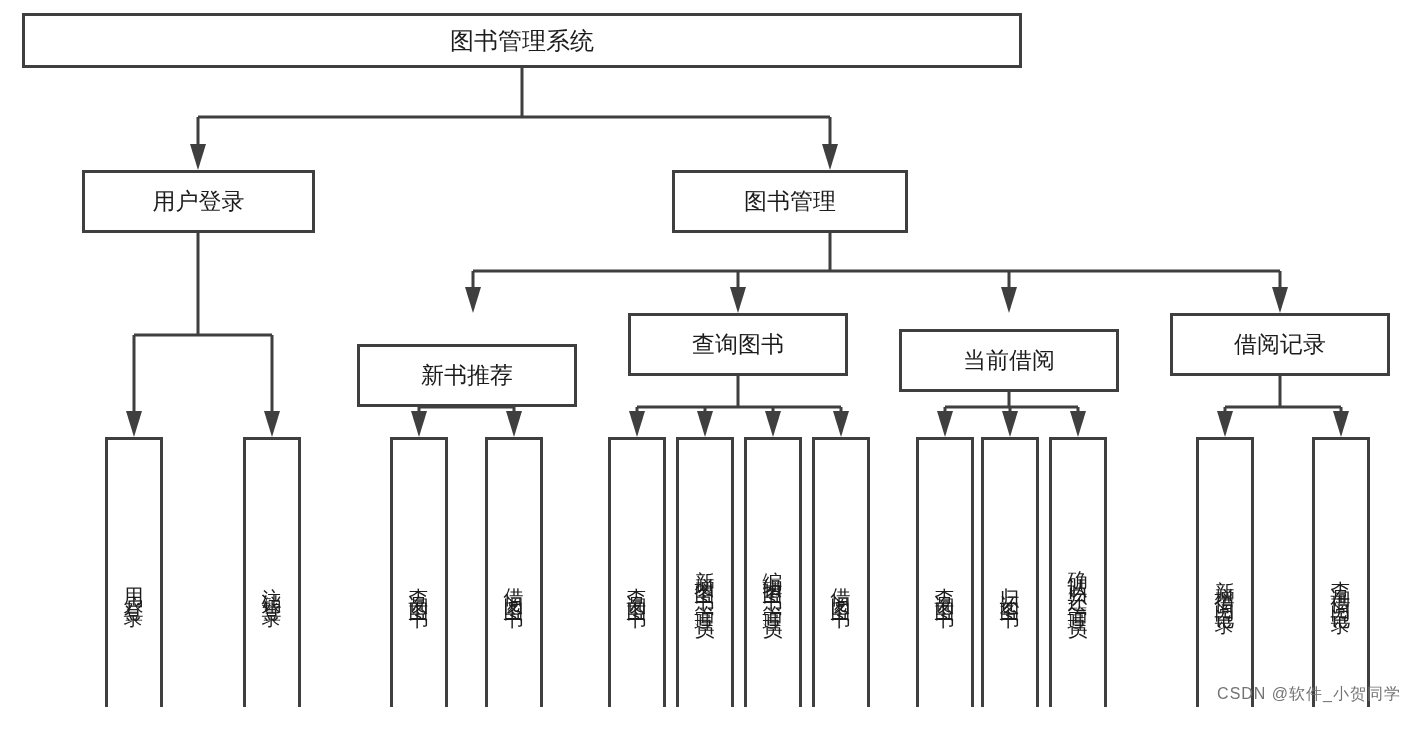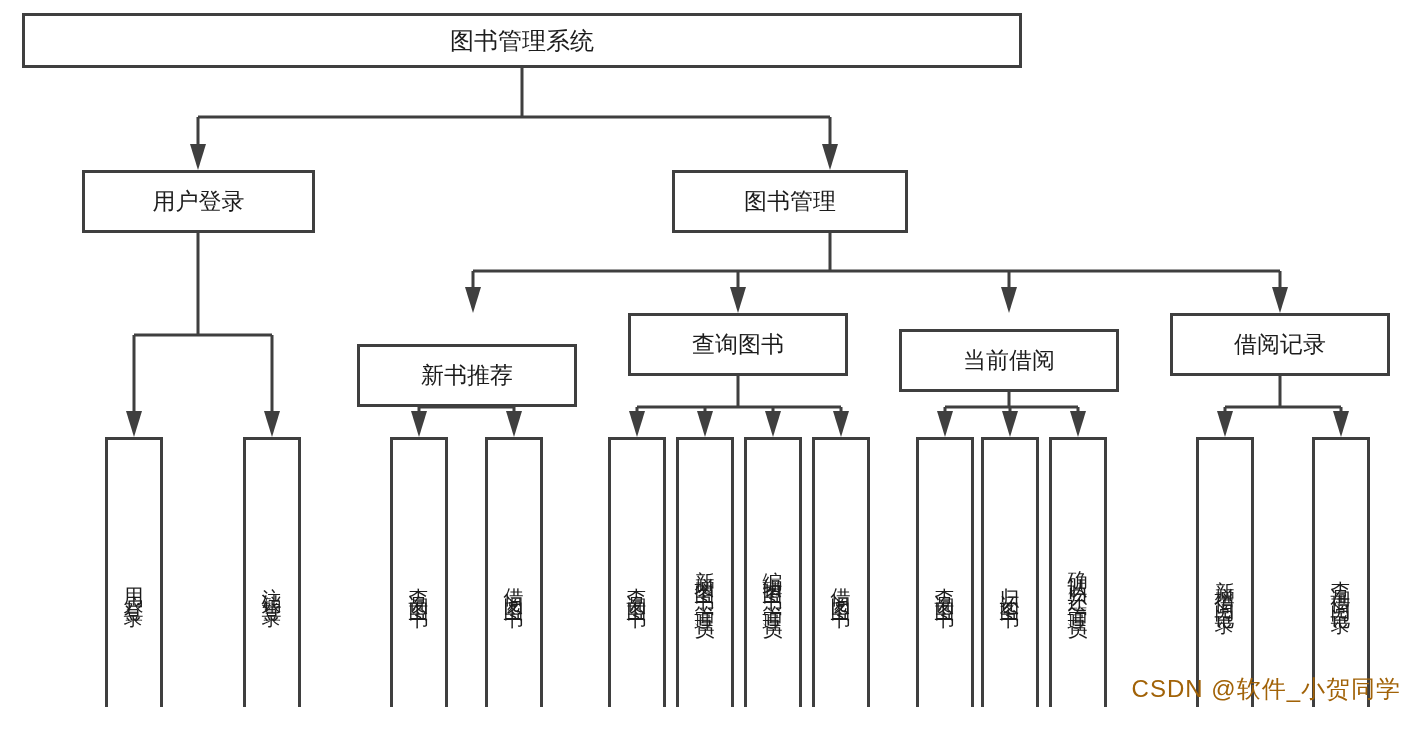--- a/index.html
+++ b/index.html
@@ -35,22 +35,22 @@
     writing-mode: vertical-rl;
     text-orientation: mixed;
     font-size: 20px;
     letter-spacing: 7px;
     line-height: 1;
   }
   .watermark {
     position: absolute;
     right: 4px;
     bottom: 2px;
-    font-size: 24px;
-    color: #a16207;
+    font-size: 16px;
+    color: #737373;
     letter-spacing: 1px;
     white-space: nowrap;
   }
 </style>
 </head>
 <body>
 
 <div id="canvas">
 
   <svg id="connectors" viewBox="0 0 1405 747" xmlns="http://www.w3.org/2000/svg">

